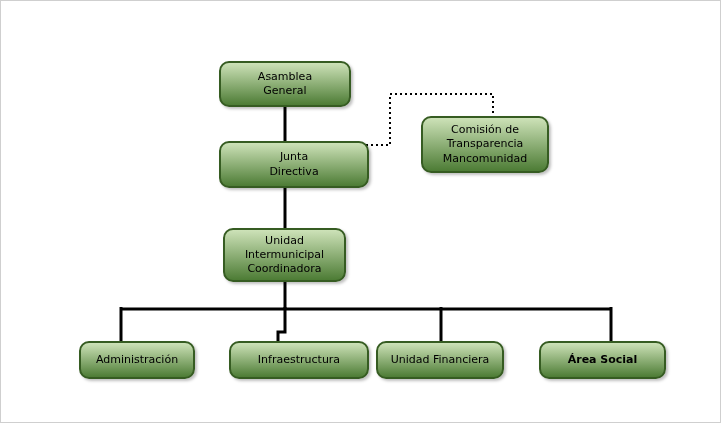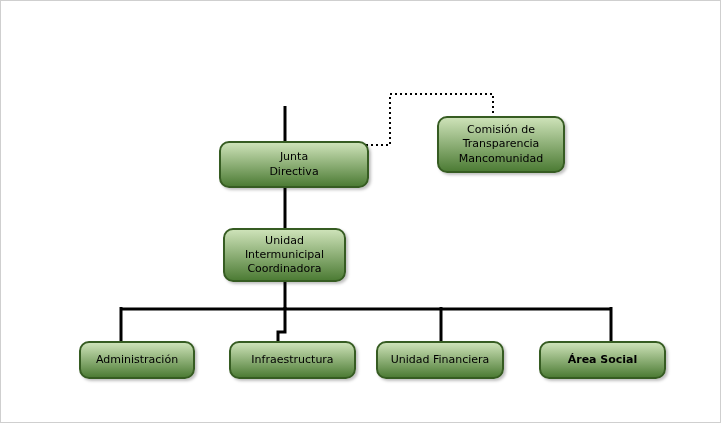--- a/index.html
+++ b/index.html
@@ -65,43 +65,47 @@
     <path class="solid" d="M284,186 L284,229"></path>
     <path class="solid" d="M284,280 L284,308"></path>
     <path class="solid" d="M120,308 L610,308"></path>
     <path class="solid" d="M120,306 L120,341"></path>
     <path class="solid" d="M284,306 L284,331 L277,331 L277,341"></path>
     <path class="solid" d="M440,306 L440,341"></path>
     <path class="solid" d="M610,306 L610,341"></path>
     <path class="dotted" d="M350,144 L389,144 L389,93 L492,93 L492,116"></path>
   </svg>
 
+  <div class="node" style="left:218px; top:60px; width:132px; height:46px;">
+    <span class="node-label">Asamblea
+General</span>
+  </div>
 
   <div class="node" style="left:218px; top:140px; width:150px; height:47px;">
     <span class="node-label">Junta
 Directiva</span>
   </div>
 
-  <div class="node" style="left:436px; top:115px; width:128px; height:57px;">
+  <div class="node" style="left:420px; top:115px; width:128px; height:57px;">
     <span class="node-label">Comisión de
 Transparencia
 Mancomunidad</span>
   </div>
 
   <div class="node" style="left:222px; top:227px; width:123px; height:54px;">
     <span class="node-label">Unidad
 Intermunicipal
 Coordinadora</span>
   </div>
 
   <div class="node" style="left:78px; top:340px; width:116px; height:38px;">
     <span class="node-label">Administración</span>
   </div>
 
-  <div class="node" style="left:228px; top:340px; width:127px; height:38px;">
+  <div class="node" style="left:228px; top:340px; width:140px; height:38px;">
     <span class="node-label">Infraestructura</span>
   </div>
 
   <div class="node" style="left:375px; top:340px; width:128px; height:38px;">
     <span class="node-label">Unidad Financiera</span>
   </div>
 
   <div class="node" style="left:538px; top:340px; width:127px; height:38px;font-weight:bold;">
     <span class="node-label">Área Social</span>
   </div>

